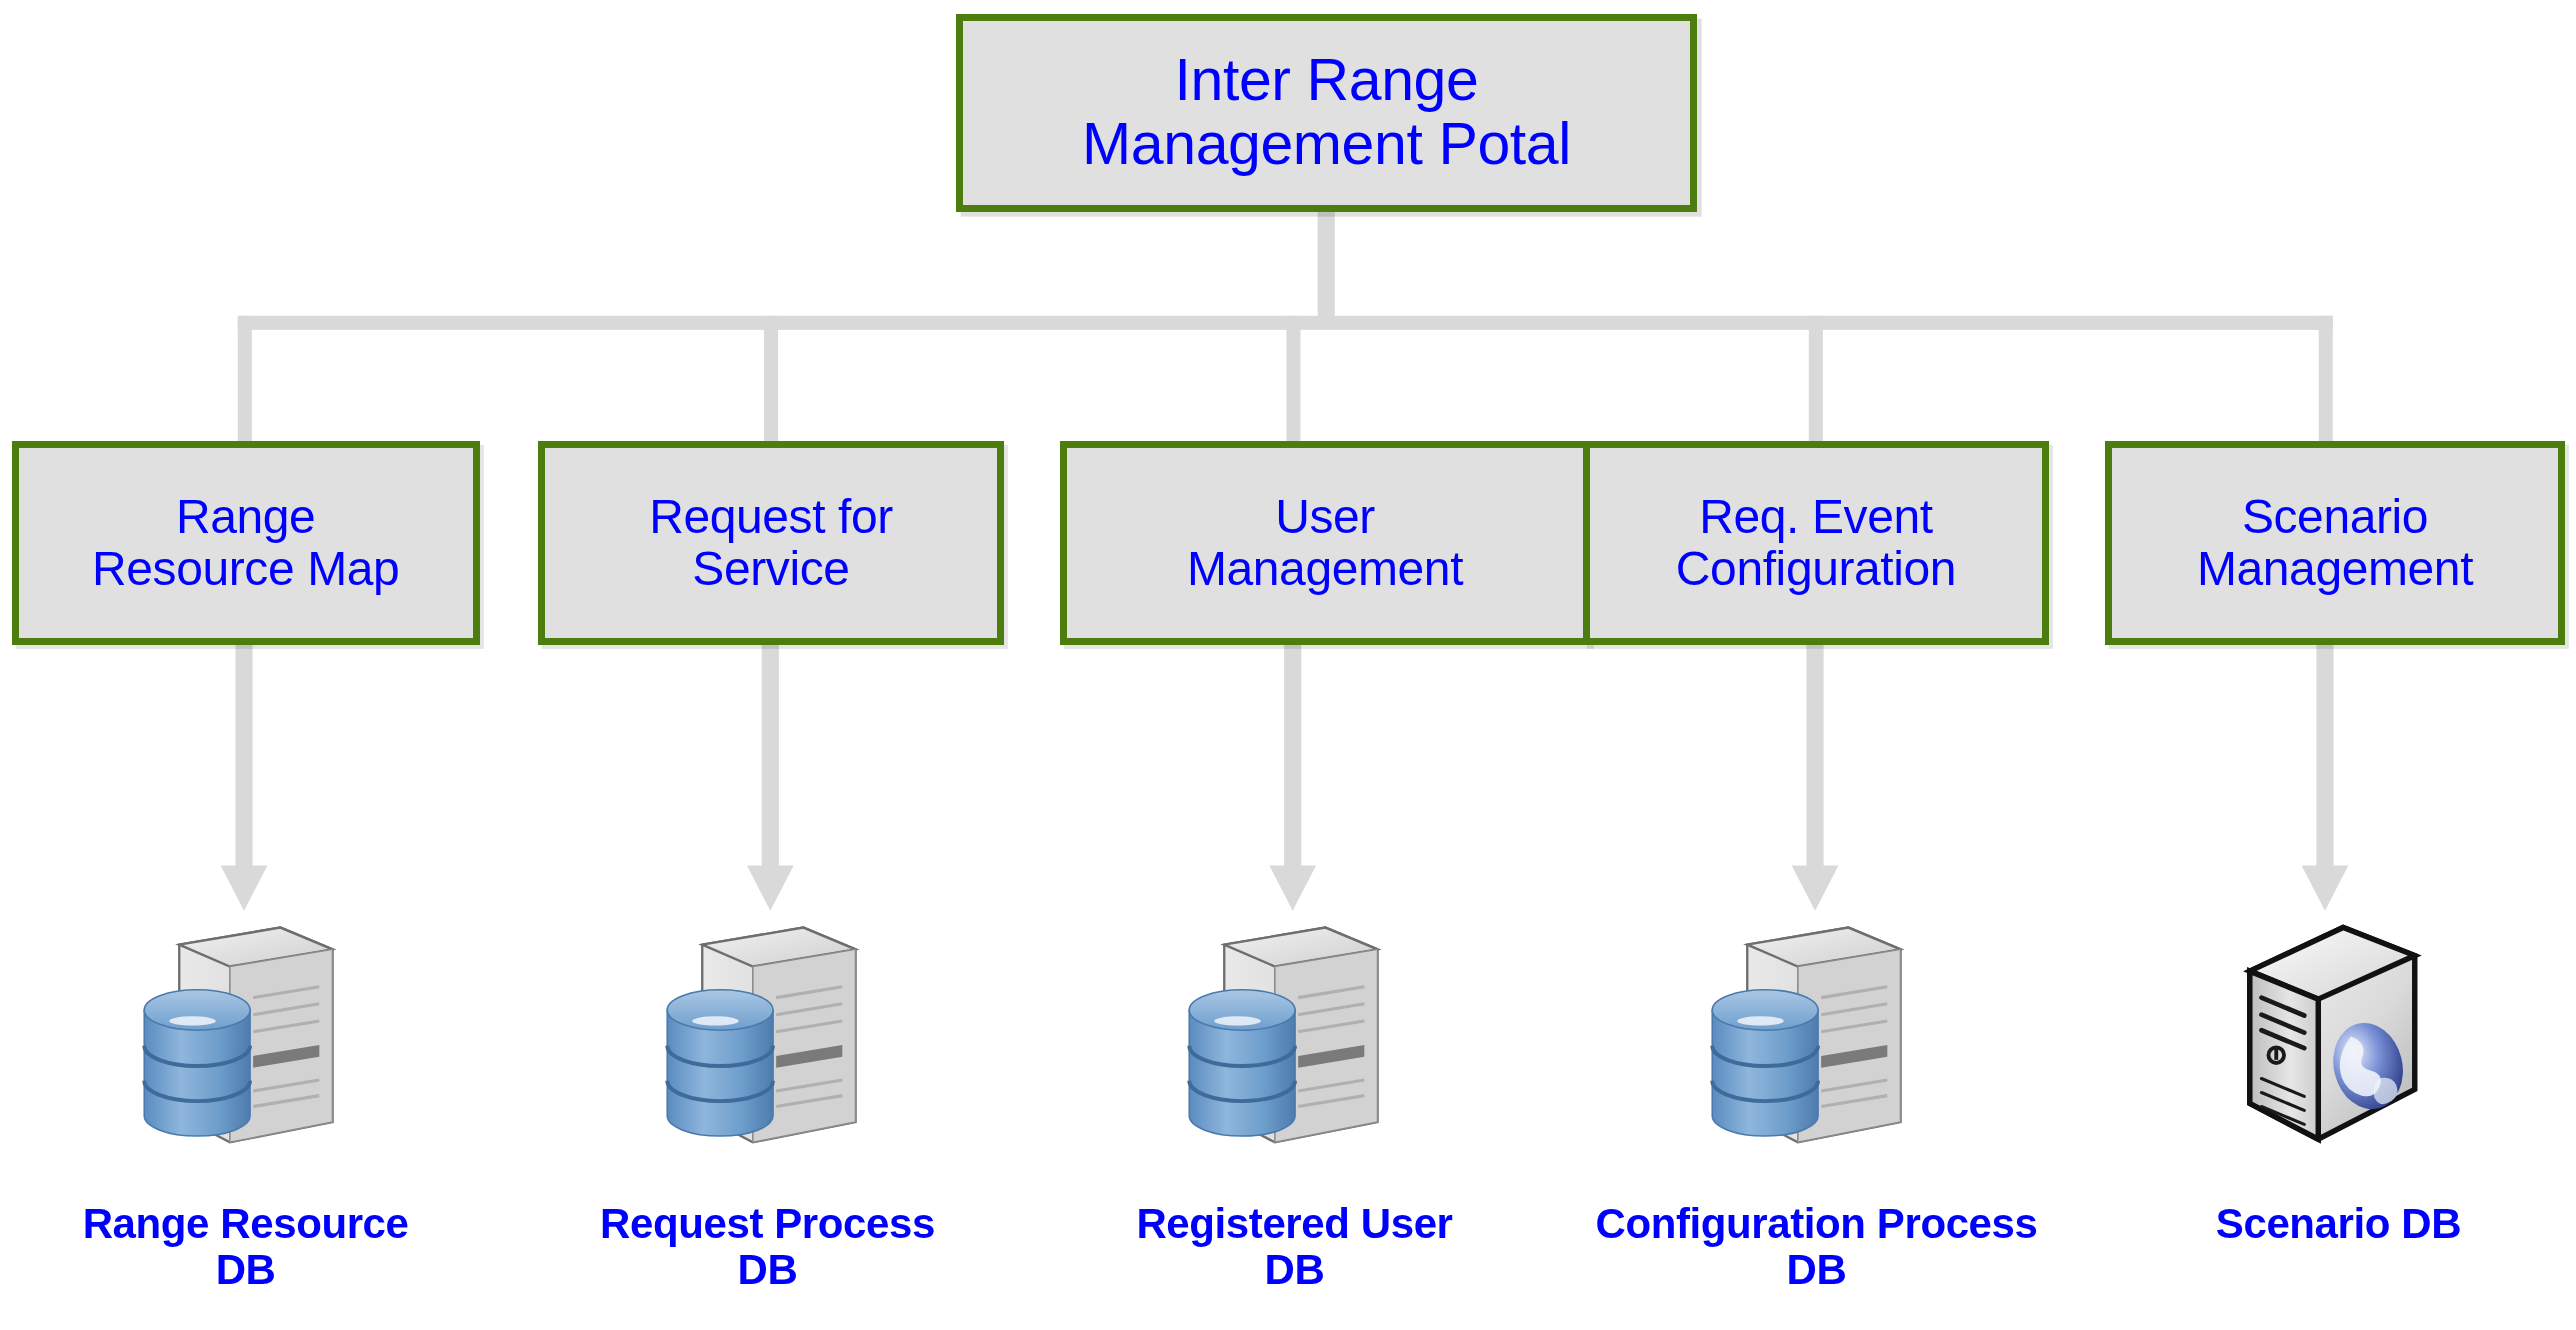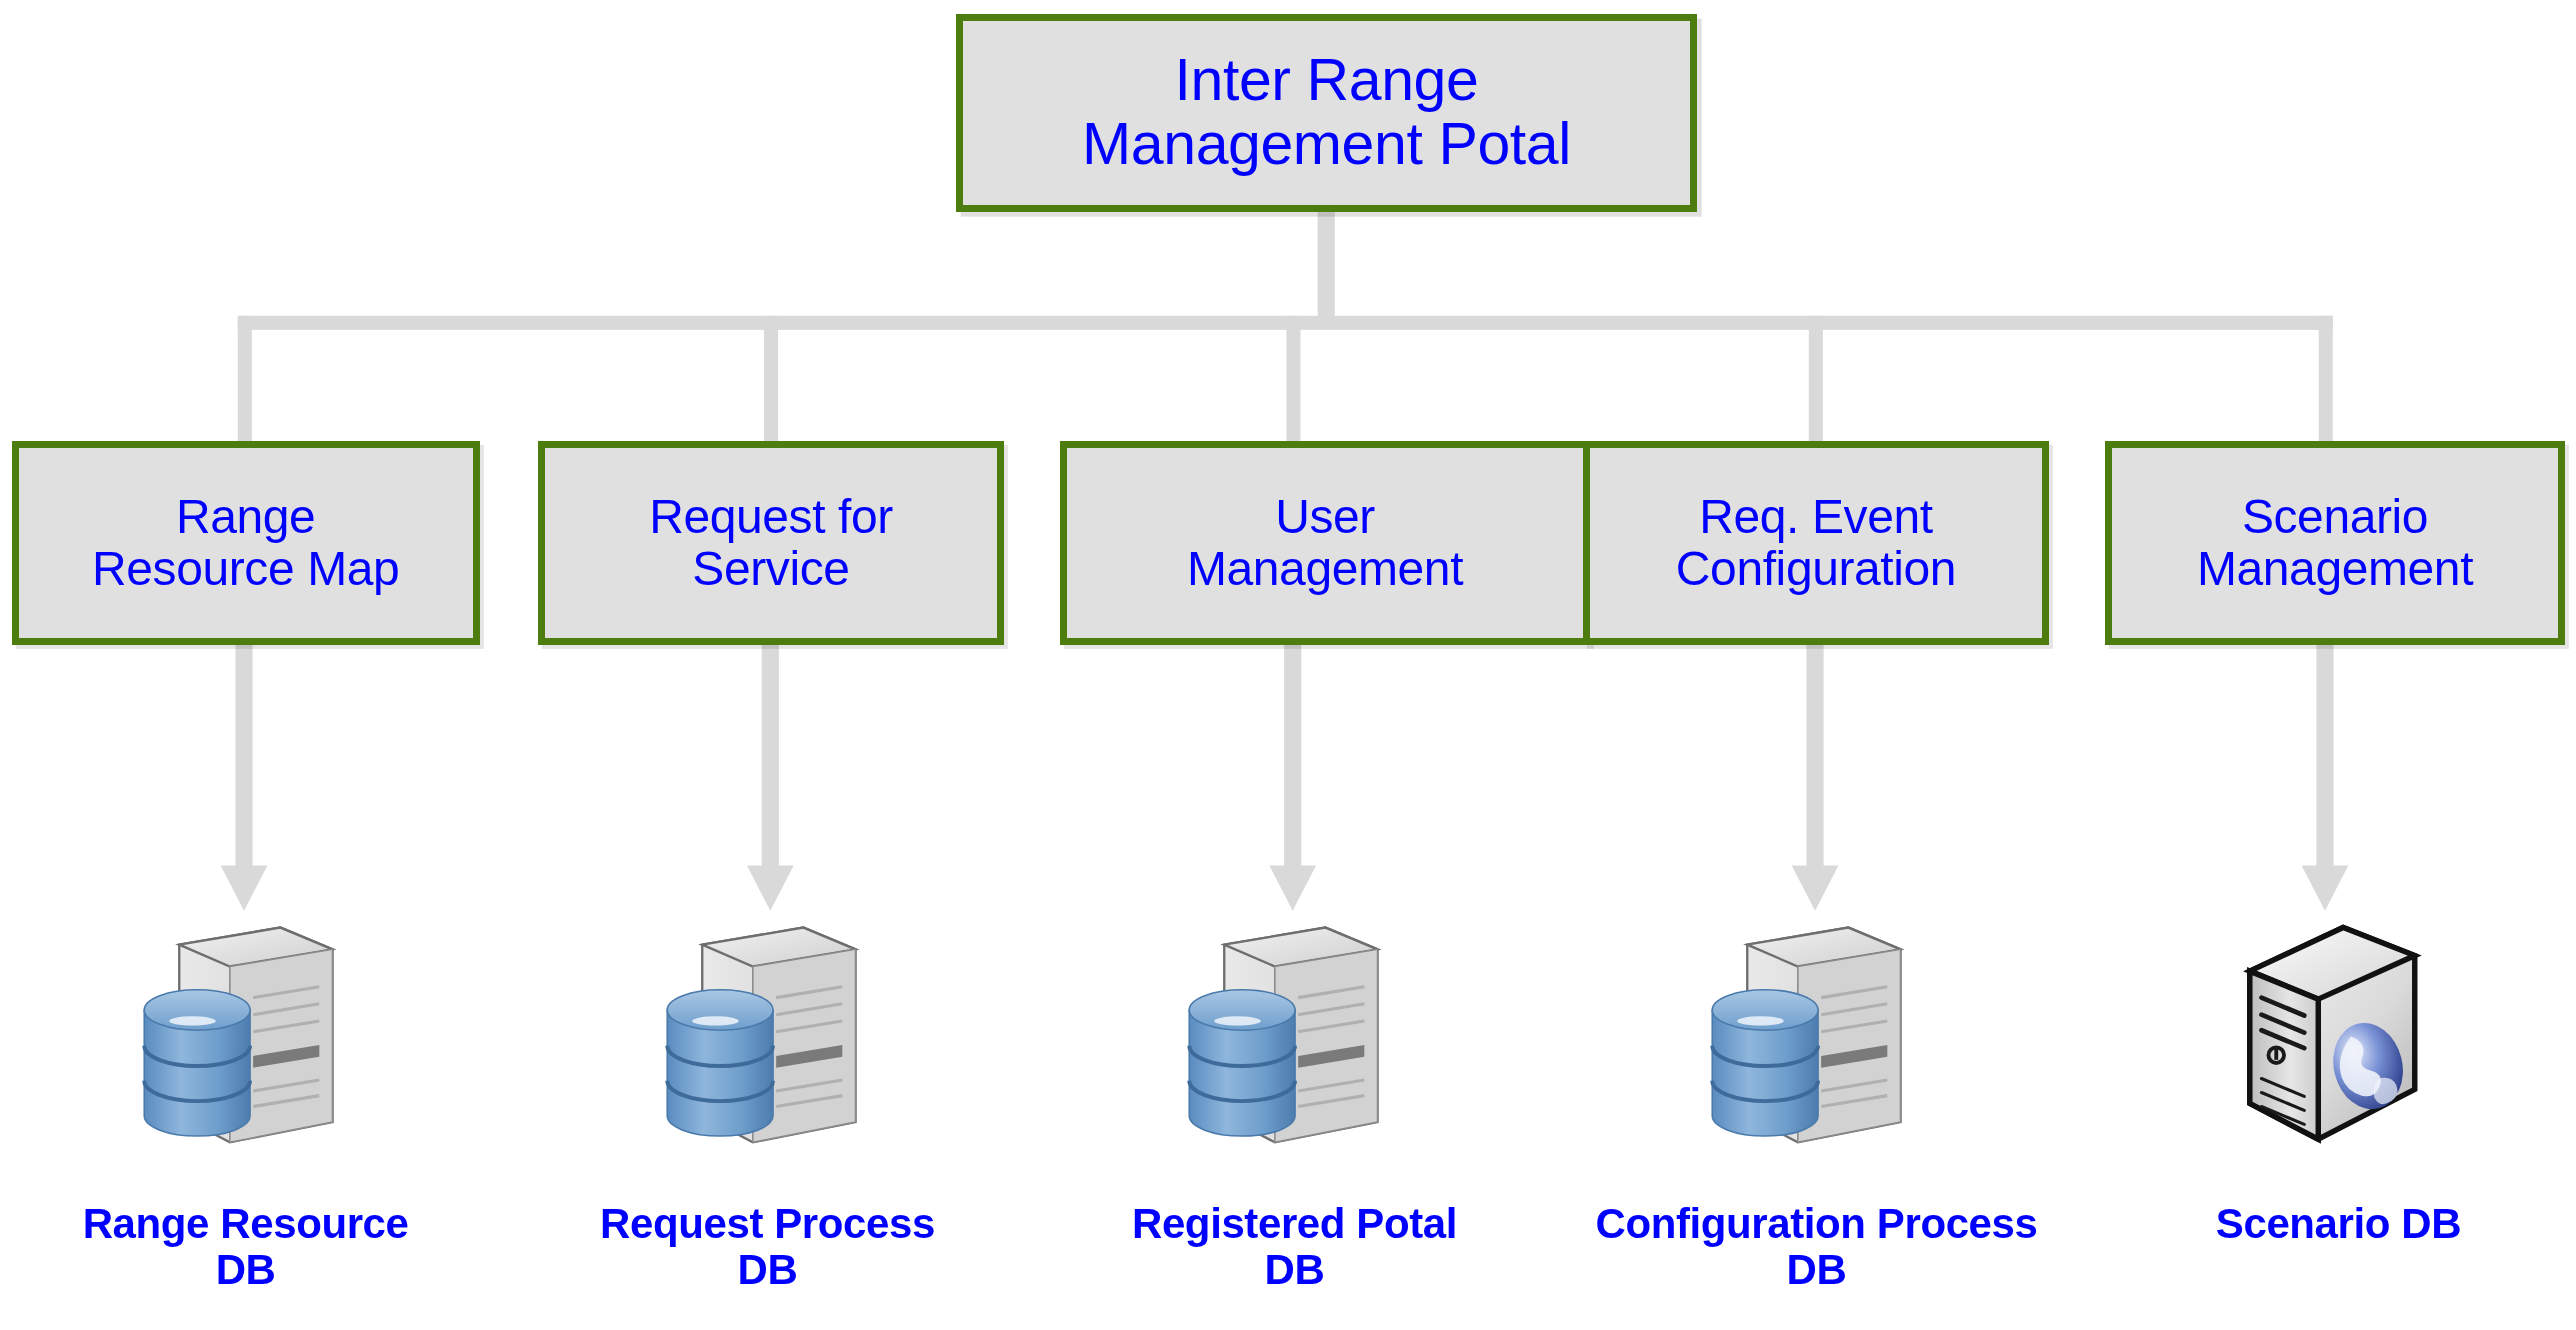--- a/index.html
+++ b/index.html
@@ -311,20 +311,20 @@
         <path d="M160 160 q22 8 14 28 q-4 12 12 16 q18 5 10 22 q-6 14 -22 10 q-20 -6 -26 -24 q-8 -26 12 -52 Z" fill="#f2f5fb" opacity="0.88"></path>
         <path d="M196 214 q16 -4 22 8 q6 14 -8 22 q-14 8 -20 -6 q-4 -16 6 -24 Z" fill="#eef2fa" opacity="0.7"></path>
       </g>
     </g>
   </svg>
 
   <div class="db-caption d0">Range Resource
 DB</div>
   <div class="db-caption d1">Request Process
 DB</div>
-  <div class="db-caption d2">Registered Potal
+  <div class="db-caption d2">Registered User
 DB</div>
   <div class="db-caption d3">Configuration Process
 DB</div>
   <div class="db-caption d4">Scenario DB</div>
 
 </div>
 
 
 </body></html>

